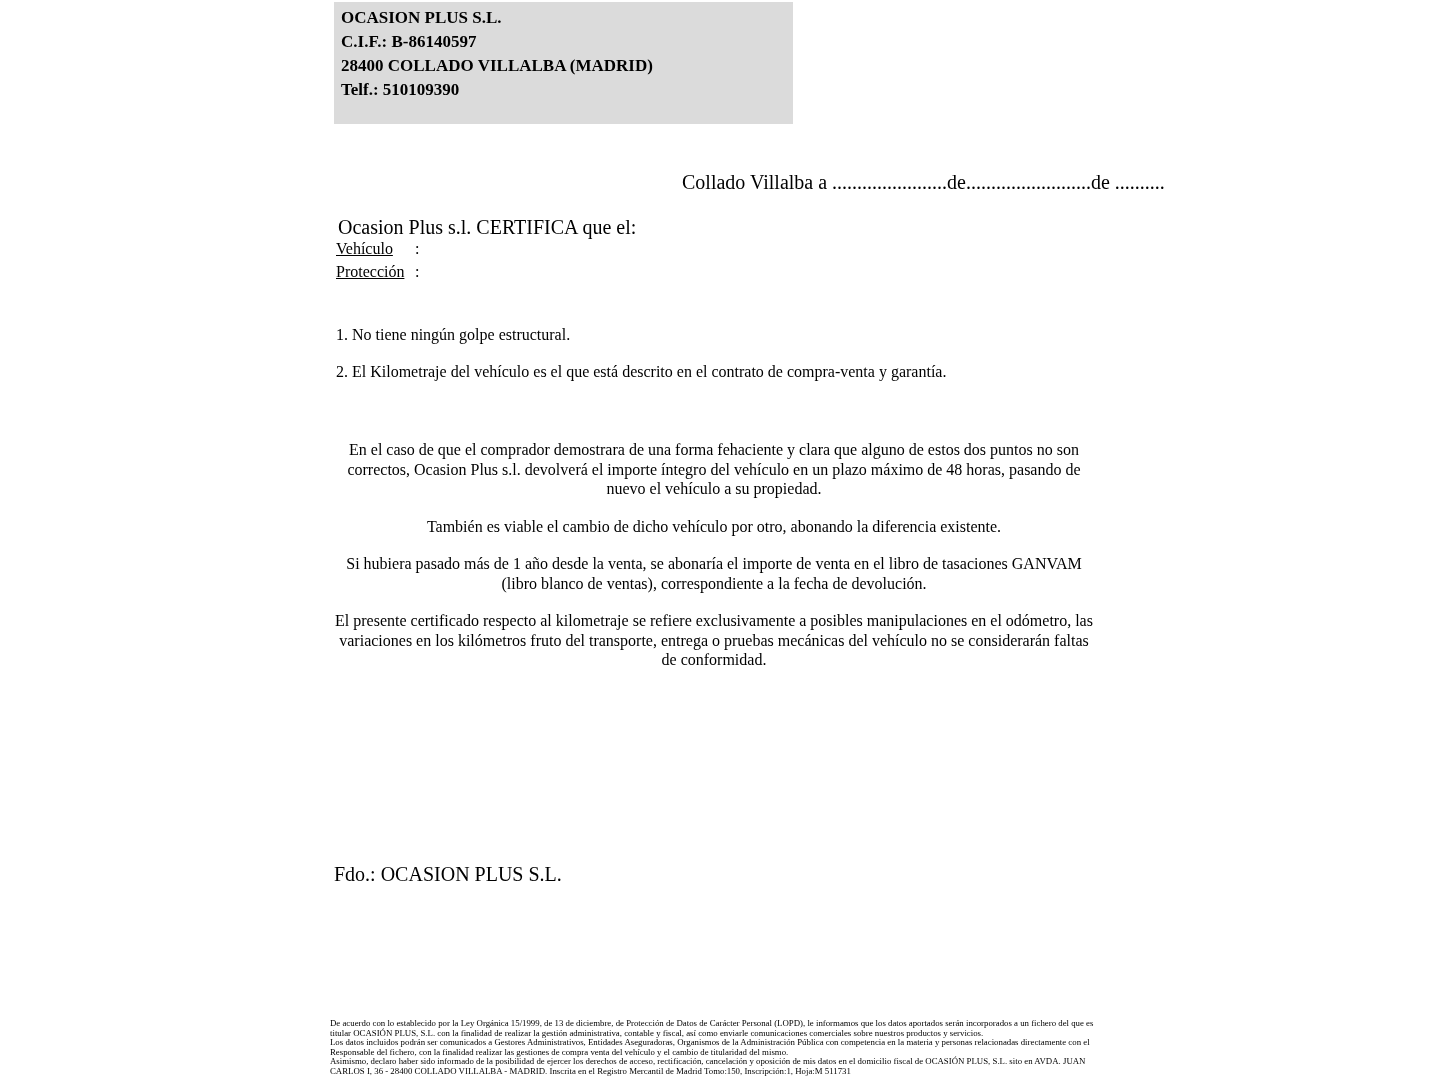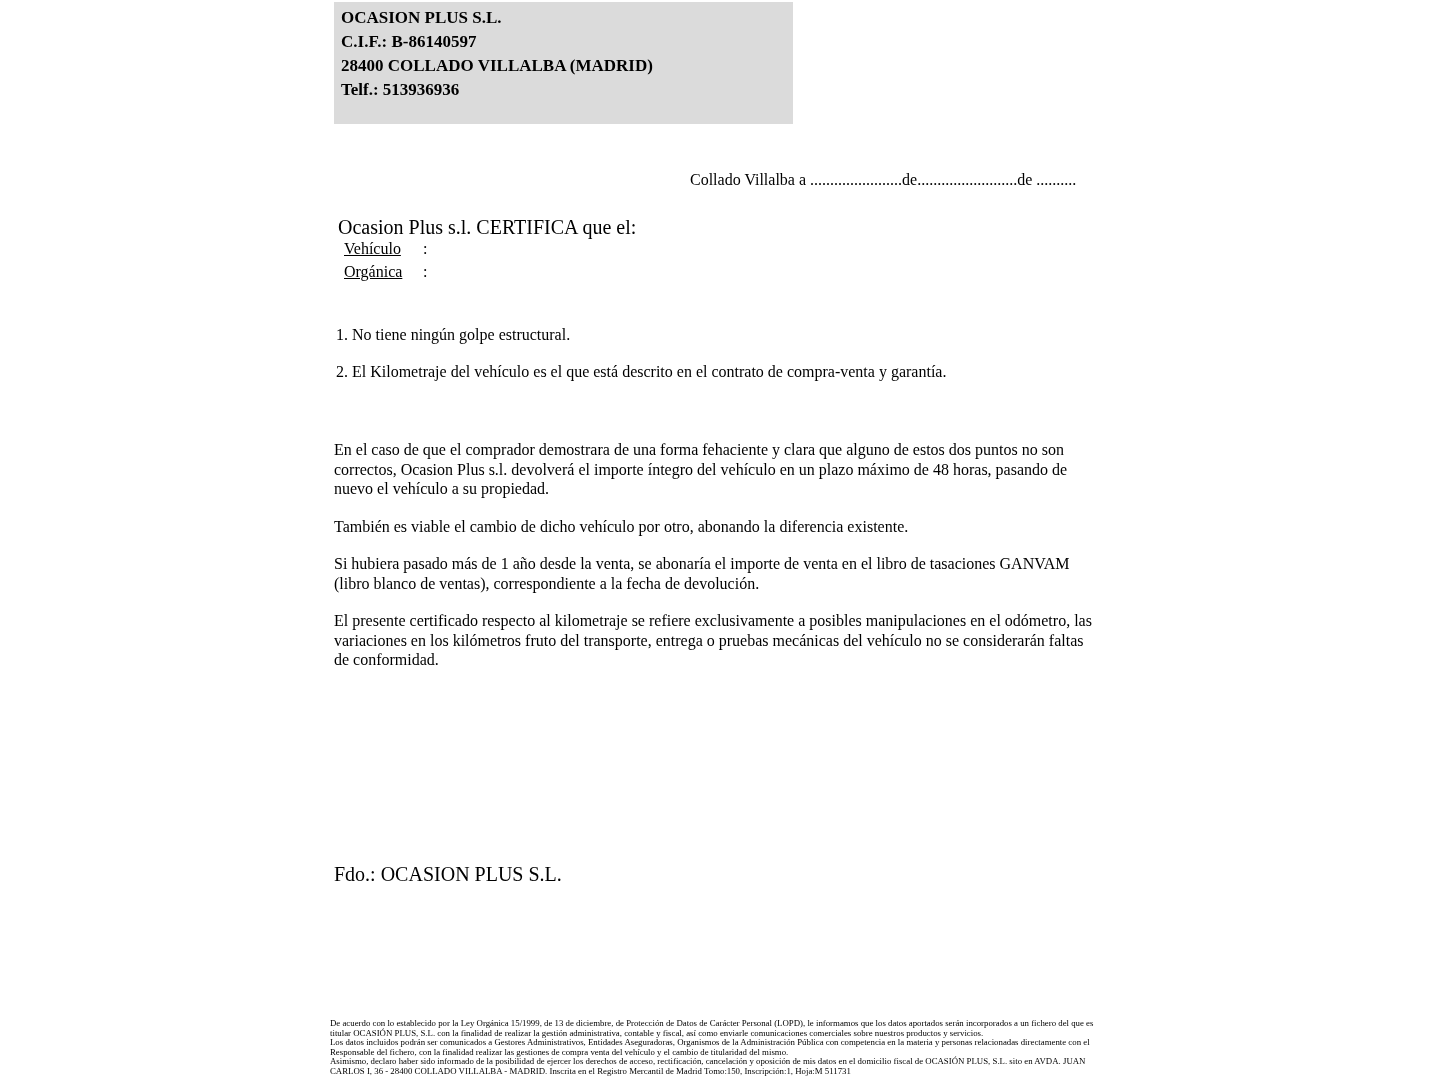--- a/index.html
+++ b/index.html
@@ -31,34 +31,33 @@
   .company-box .line {
     font-weight: bold;
     font-size: 17px;
     line-height: 24px;
     white-space: nowrap;
   }
   .date-line {
     position: absolute;
     left: 682px;
     top: 171px;
-    font-size: 16px;
+    font-size: 20px;
     white-space: nowrap;
-    margin-left: 8px;
   }
   .certifies-line {
     position: absolute;
     left: 338px;
     top: 216px;
     font-size: 20px;
     white-space: nowrap;
   }
   .field-row {
     position: absolute;
-    left: 344px;
+    left: 336px;
     font-size: 16px;
     white-space: nowrap;
   }
   .field-row.vehicle { top: 240px; }
   .field-row.plate { top: 263px; }
   .field-label {
     display: inline-block;
     width: 79px;
     text-decoration: underline;
   }
@@ -70,20 +69,21 @@
     font-size: 16px;
     line-height: 19.5px;
   }
   .point.p1 { top: 325px; }
   .point.p2 { top: 362px; }
   .body-paragraphs {
     position: absolute;
     left: 334px;
     top: 440px;
     width: 760px;
+    text-align: center;
   }
   .body-paragraphs p {
     font-size: 16px;
     line-height: 19.5px;
     margin-bottom: 18px;
   }
   .signature-line {
     position: absolute;
     left: 334px;
     top: 863px;
@@ -103,33 +103,33 @@
 </style>
 </head>
 <body>
 
 <div class="page">
 
   <div class="company-box">
     <div class="line">OCASION PLUS S.L.</div>
     <div class="line">C.I.F.: B-86140597</div>
     <div class="line">28400 COLLADO VILLALBA (MADRID)</div>
-    <div class="line">Telf.: 513936936</div>
+    <div class="line">Telf.: 510109390</div>
   </div>
 
   <div class="date-line">Collado Villalba a .......................de.........................de ..........</div>
 
   <div class="certifies-line">Ocasion Plus s.l. CERTIFICA que el:</div>
 
   <div class="field-row vehicle">
     <span class="field-label">Vehículo</span><span class="field-colon">:</span>
   </div>
 
   <div class="field-row plate">
-    <span class="field-label">Orgánica</span><span class="field-colon">:</span>
+    <span class="field-label">Protección</span><span class="field-colon">:</span>
   </div>
 
   <div class="point p1">1. No tiene ningún golpe estructural.</div>
   <div class="point p2">2. El Kilometraje del vehículo es el que está descrito en el contrato de compra-venta y garantía.</div>
 
   <div class="body-paragraphs">
     <p>En el caso de que el comprador demostrara de una forma fehaciente y clara que alguno de estos dos puntos no son correctos, Ocasion Plus s.l. devolverá el importe íntegro del vehículo en un plazo máximo de 48 horas, pasando de nuevo el vehículo a su propiedad.</p>
     <p>También es viable el cambio de dicho vehículo por otro, abonando la diferencia existente.</p>
     <p>Si hubiera pasado más de 1 año desde la venta, se abonaría el importe de venta en el libro de tasaciones GANVAM (libro blanco de ventas), correspondiente a la fecha de devolución.</p>
     <p>El presente certificado respecto al kilometraje se refiere exclusivamente a posibles manipulaciones en el odómetro, las variaciones en los kilómetros fruto del transporte, entrega o pruebas mecánicas del vehículo no se considerarán faltas de conformidad.</p>

